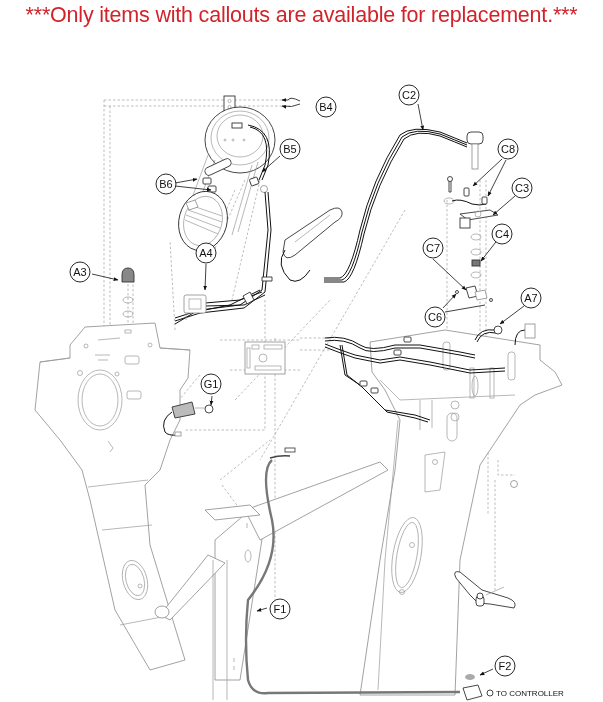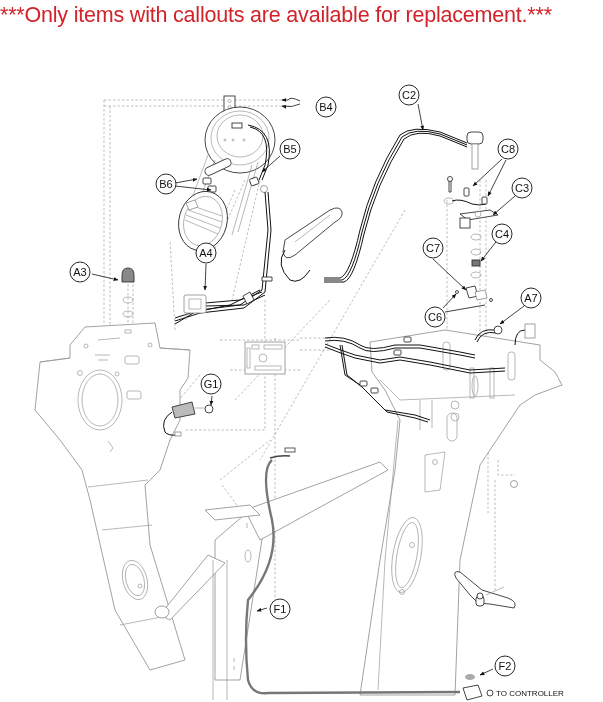--- a/index.html
+++ b/index.html
@@ -1,18 +1,18 @@
 <!DOCTYPE html>
 <html><head>
   <meta charset="utf-8">
   <style>
     html, body { margin: 0; padding: 0; background: #ffffff; }
     body { width: 603px; height: 702px; position: relative; overflow: hidden; font-family: "Liberation Sans", sans-serif; }
     .notice {
-      position: absolute; left: 0; top: 0; width: 603px; text-align: left;
+      position: absolute; left: 0; top: 0; width: 603px; text-align: center;
       color: #d2232a; font-size: 21.5px; line-height: 30px; letter-spacing: -0.2px;
       font-family: "Liberation Sans", sans-serif; white-space: nowrap;
     }
     svg.diagram { position: absolute; left: 0; top: 0; }
     .part { fill: #ffffff; stroke: #8a8a8a; stroke-width: 0.8; }
     .part-dark { fill: #ffffff; stroke: #333; stroke-width: 0.9; }
     .thin { fill: none; stroke: #9a9a9a; stroke-width: 0.7; }
     .dash { fill: none; stroke: #a0a0a0; stroke-width: 0.7; stroke-dasharray: 2.5 2; }
     .wire { fill: none; stroke: #111; stroke-width: 1; }
     .wire-grey { fill: none; stroke: #777; stroke-width: 2.4; }

